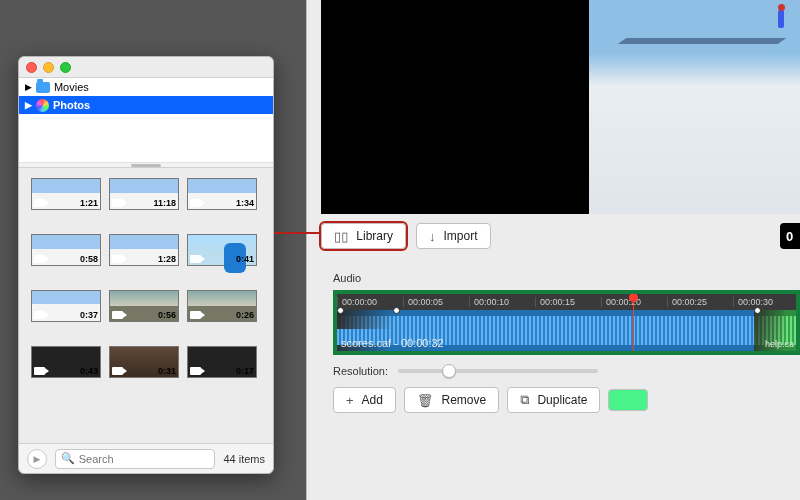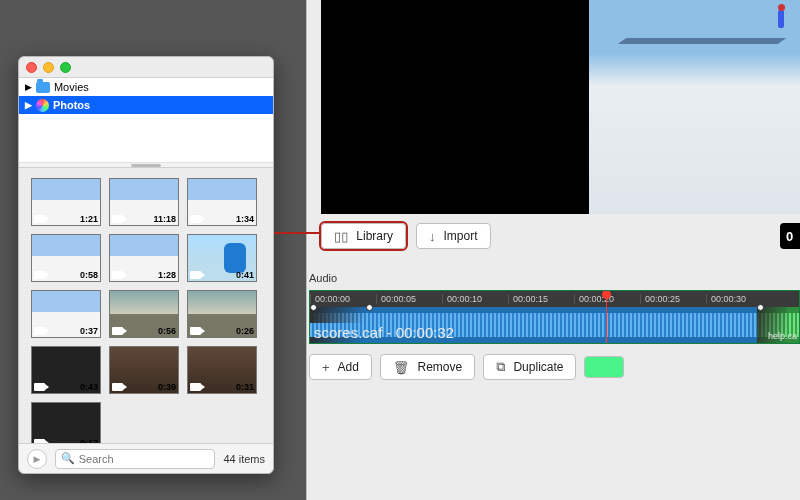--- a/index.html
+++ b/index.html
@@ -23,21 +23,21 @@
   .tree-movies .foldericon{width:14px;height:11px;background:#3fa0f5;border-radius:2px;position:relative;}
   .tree-movies .foldericon::before{content:"";position:absolute;top:-3px;left:1px;width:6px;height:3px;background:#3fa0f5;border-radius:1px 1px 0 0;}
   .tree-photos{background:#0a63ff;color:#fff;font-weight:bold;}
   .tree-photos .photoicon{width:13px;height:13px;border-radius:50%;background:conic-gradient(#f55,#fc5,#5f5,#5cf,#55f,#f5f,#f55);}
   .tree-spacer{height:48px;background:#fff;}
   .tree-scroll{height:5px;background:#f2f2f2;border-top:1px solid #e0e0e0;display:flex;justify-content:center;align-items:center;}
   .tree-scroll .thumb{width:30px;height:3px;background:#bcbcbc;border-radius:2px;}
 
   .thumb-area{flex:1;background:#ececec;overflow:hidden;padding:10px 4px 0 12px;}
   .thumb-grid{display:grid;grid-template-columns:repeat(3,70px);grid-auto-rows:48px;gap:8px 8px;}
-  .clip{width:70px;height:48px;position:relative;border:1px solid #777;background:#555;}
+  .clip{width:70px;height:32px;position:relative;border:1px solid #777;background:#555;}
   .clip .dur{position:absolute;right:2px;bottom:1px;font-size:9px;font-weight:bold;color:#000;background:rgba(255,255,255,.0);}
   .clip .cam{position:absolute;left:2px;bottom:2px;width:11px;height:8px;background:#fff;border-radius:1px;}
   .clip .cam::after{content:"";position:absolute;right:-4px;top:1px;width:0;height:0;border-left:4px solid #fff;border-top:3px solid transparent;border-bottom:3px solid transparent;}
   
   .snow{background:linear-gradient(#9fc7ef 45%,#f4f4f4 45%);}
   .dark{background:#222;}
   .city{background:linear-gradient(#8aa,#ccb 50%,#776 50%);}
   .bluecoat{background:linear-gradient(#aeddff,#bde 60%);}
   .bluecoat::before{content:"";position:absolute;right:10px;top:8px;width:22px;height:30px;background:#1f7ad1;border-radius:6px;}
   .indoor{background:linear-gradient(#604838,#3a2c22);}
@@ -59,38 +59,38 @@
   .skier .head{position:absolute;left:6px;top:0;width:7px;height:7px;background:#c33;border-radius:50%;}
   .skier .shadow{position:absolute;left:-150px;top:34px;width:160px;height:6px;background:rgba(40,60,100,.55);transform:skewX(-55deg);}
 
   .toolbar{position:absolute;left:14px;top:220px;right:0;height:32px;display:flex;align-items:center;gap:10px;}
   .btn{height:26px;border:1px solid #bfbfbf;background:#fff;border-radius:4px;display:flex;align-items:center;padding:0 12px;font-size:12px;gap:8px;color:#222;}
   .btn .ico{color:#555;font-size:13px;}
   .btn.library{outline:2px solid #b52019;outline-offset:0;}
   .counter{margin-left:auto;height:26px;min-width:20px;background:#000;color:#fff;border-radius:4px 0 0 4px;display:flex;align-items:center;padding:0 6px;font-size:13px;font-weight:600;}
   .callout{position:absolute;left:-33px;top:232px;width:47px;height:2px;background:#b52019;}
 
-  .audio-sec{position:absolute;left:2px;top:272px;right:0;}
+  .audio-sec{position:absolute;left:26px;top:272px;right:0;}
   .audio-label{font-size:11px;color:#333;margin-bottom:6px;}
-  .timeline{height:54px;background:#2a2a2a;border:1px solid #15803d;position:relative;overflow:hidden;}
+  .timeline{height:65px;background:#2a2a2a;border:4px solid #15803d;position:relative;overflow:hidden;}
   .ruler{height:16px;background:#3a3a3a;display:flex;align-items:center;font-size:9px;color:#cfcfcf;}
   .ruler span{flex:0 0 66px;padding-left:4px;border-left:1px solid #555;}
   .wave{position:absolute;top:16px;left:0;right:42px;bottom:0;background:#1f6fb1;}
   .wave::before,.wave::after{content:"";position:absolute;left:0;right:0;height:40%;background:repeating-linear-gradient(90deg,#65b4f2 0 2px,#2a82cc 2px 4px);} 
   .wave::before{top:6px;} .wave::after{bottom:6px;}
   .wave .fadein{position:absolute;left:0;top:0;width:58px;height:100%;background:linear-gradient(100deg,#2a2a2a 0%,transparent 90%);}
   .wave .dot{position:absolute;top:-3px;width:7px;height:7px;border-radius:50%;background:#fff;border:1px solid #2a2a2a;}
   .wave .dot.a{left:0;} .wave .dot.b{left:56px;}
   .wave2{position:absolute;top:16px;right:0;width:42px;bottom:0;background:#2f8f3e;}
   .wave2::before{content:"";position:absolute;inset:6px 0;background:repeating-linear-gradient(90deg,#6fe07f 0 2px,#35a347 2px 4px);} 
   .wave2 .dot{position:absolute;top:-3px;left:0;width:7px;height:7px;border-radius:50%;background:#fff;border:1px solid #2a2a2a;}
   .wave2 .fade{position:absolute;left:0;top:0;width:30px;height:100%;background:linear-gradient(100deg,rgba(42,42,42,.9),transparent);}
   .playhead{position:absolute;top:0;bottom:0;width:1px;background:#ff3b30;left:296px;}
   .playhead::before{content:"";position:absolute;top:-1px;left:-4px;width:9px;height:9px;border-radius:50%;background:#ff3b30;}
-  .track-label{position:absolute;left:4px;bottom:2px;font-size:15px;color:#e8e8e8;margin-top:28px;}
+  .track-label{position:absolute;left:4px;bottom:2px;font-size:11px;color:#e8e8e8;margin-top:28px;}
   .track-label2{position:absolute;right:2px;bottom:2px;font-size:9px;color:#e8e8e8;}
 
   .res-row{display:flex;align-items:center;gap:10px;margin-top:10px;font-size:11px;color:#333;}
   .slider{flex:0 0 200px;height:4px;background:#cfcfcf;border-radius:2px;position:relative;}
   .slider .knob{position:absolute;left:44px;top:-5px;width:14px;height:14px;border-radius:50%;background:#fff;border:1px solid #b5b5b5;box-shadow:0 1px 1px rgba(0,0,0,.2);}
 
   .action-row{display:flex;align-items:center;gap:8px;margin-top:10px;}
   .swatch{width:40px;height:22px;background:#49f58b;border:1px solid #bfbfbf;border-radius:4px;}
 </style>
 </head>
@@ -154,24 +154,20 @@
           <div class="cam"></div>
           <div class="dur">0:56</div>
         </div>
         <div class="clip city">
           <div class="cam"></div>
           <div class="dur">0:26</div>
         </div>
         <div class="clip dark">
           <div class="cam"></div>
           <div class="dur">0:43</div>
-        </div>
-        <div class="clip indoor">
-          <div class="cam"></div>
-          <div class="dur">0:39</div>
         </div>
         <div class="clip indoor">
           <div class="cam"></div>
           <div class="dur">0:31</div>
         </div>
         <div class="clip dark">
           <div class="cam"></div>
           <div class="dur">0:17</div>
         </div>
       </div>
@@ -234,20 +230,26 @@
       </div>
       <div class="wave2">
         <div class="fade"></div>
         <div class="dot"></div>
       </div>
       <div class="playhead"></div>
       <div class="track-label">scores.caf - 00:00:32</div>
       <div class="track-label2">help.ca</div>
     </div>
 
+    <div class="res-row">
+      <span>Resolution:</span>
+      <div class="slider">
+          <div class="knob"></div>
+        </div>
+    </div>
 
     <div class="action-row">
       <div class="btn">
         <span class="ico">+</span>
         <span>Add</span>
       </div>
       <div class="btn">
         <span class="ico">🗑</span>
         <span>Remove</span>
       </div>

